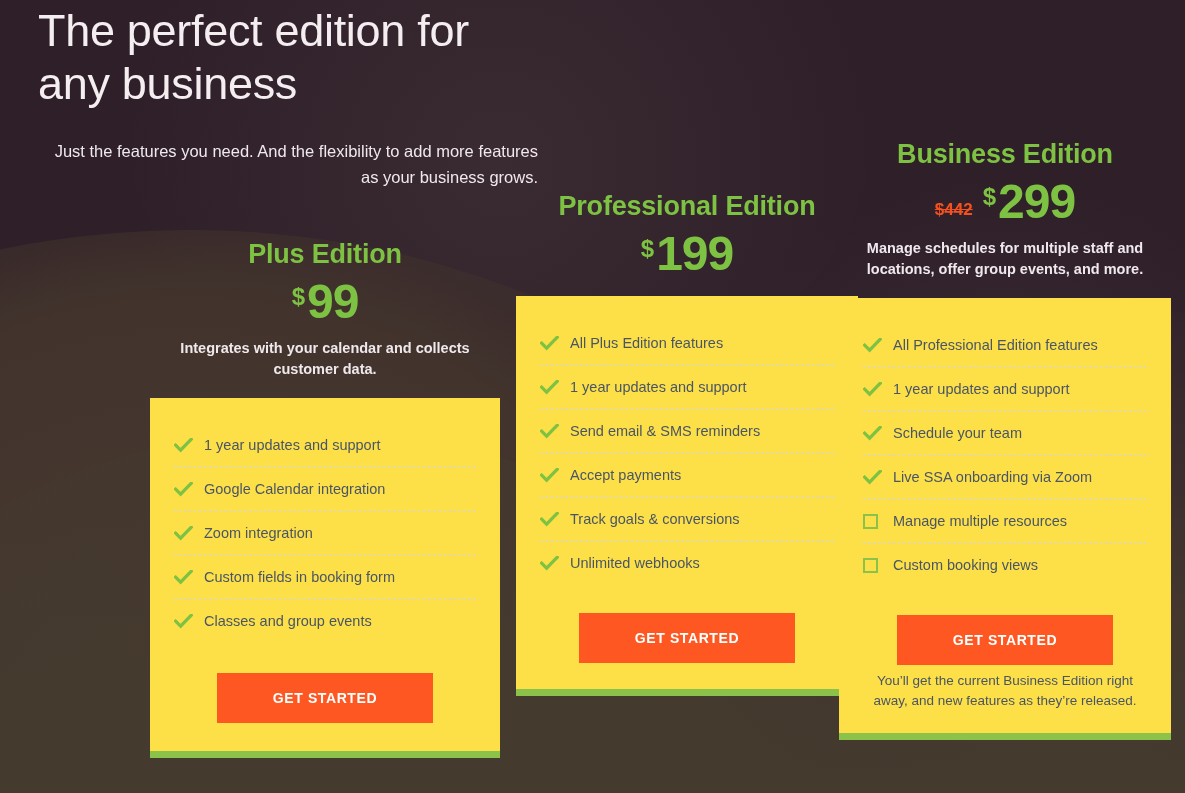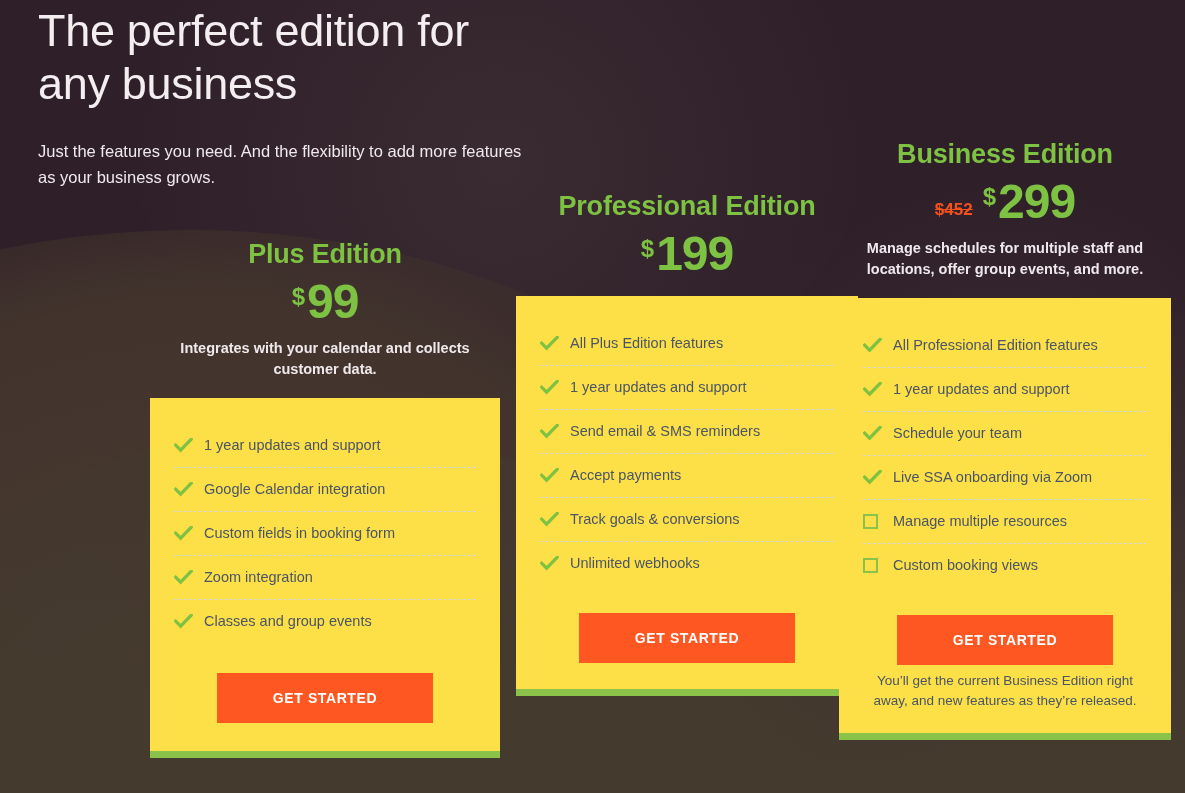--- a/index.html
+++ b/index.html
@@ -63,20 +63,21 @@
     font-weight: 400;
     letter-spacing: -0.3px;
   }
 
   .subhead {
     color: #efe8ec;
     font-size: 16.5px;
     line-height: 26px;
     margin-top: 28px;
     font-weight: 400;
+    text-align: right;
   }
 
   
   .plan { position: absolute; }
 
   .plan-head { text-align: center; }
 
   .plan-name {
     color: #7dc242;
     font-weight: bold;
@@ -238,29 +239,29 @@
               </svg>
             </span>
             <span class="f-label">Google Calendar integration</span>
           </li>
           <li class="feature">
             <span class="f-icon">
               <svg width="19" height="15" viewBox="0 0 19 15" aria-hidden="true">
                 <path d="M1.6 7.2 L6.6 12.2 L17.2 1.2" fill="none" stroke="#7dc242" stroke-width="3.2" stroke-linecap="square" stroke-linejoin="miter"></path>
               </svg>
             </span>
+            <span class="f-label">Zoom integration</span>
+          </li>
+          <li class="feature">
+            <span class="f-icon">
+              <svg width="19" height="15" viewBox="0 0 19 15" aria-hidden="true">
+                <path d="M1.6 7.2 L6.6 12.2 L17.2 1.2" fill="none" stroke="#7dc242" stroke-width="3.2" stroke-linecap="square" stroke-linejoin="miter"></path>
+              </svg>
+            </span>
             <span class="f-label">Custom fields in booking form</span>
-          </li>
-          <li class="feature">
-            <span class="f-icon">
-              <svg width="19" height="15" viewBox="0 0 19 15" aria-hidden="true">
-                <path d="M1.6 7.2 L6.6 12.2 L17.2 1.2" fill="none" stroke="#7dc242" stroke-width="3.2" stroke-linecap="square" stroke-linejoin="miter"></path>
-              </svg>
-            </span>
-            <span class="f-label">Zoom integration</span>
           </li>
           <li class="feature">
             <span class="f-icon">
               <svg width="19" height="15" viewBox="0 0 19 15" aria-hidden="true">
                 <path d="M1.6 7.2 L6.6 12.2 L17.2 1.2" fill="none" stroke="#7dc242" stroke-width="3.2" stroke-linecap="square" stroke-linejoin="miter"></path>
               </svg>
             </span>
             <span class="f-label">Classes and group events</span>
           </li>
         </ul>
@@ -326,21 +327,21 @@
             <span class="f-label">Unlimited webhooks</span>
           </li>
         </ul>
         <div class="cta-wrap"><button class="cta">GET STARTED</button></div>
       </div>
     </div>
   <div class="plan" id="plan-biz">
       <div class="plan-head">
         <div class="plan-name sz-lg">Business Edition</div>
         <div class="price-row">
-          <span class="price-old">$452</span>
+          <span class="price-old">$442</span>
           <span class="price-cur">$</span>
           <span class="price-amt">299</span>
         </div>
         <div class="plan-desc">Manage schedules for multiple staff and locations, offer group events, and more.</div>
       </div>
       <div class="card">
         <ul class="features">
           <li class="feature">
             <span class="f-icon">
               <svg width="19" height="15" viewBox="0 0 19 15" aria-hidden="true">

